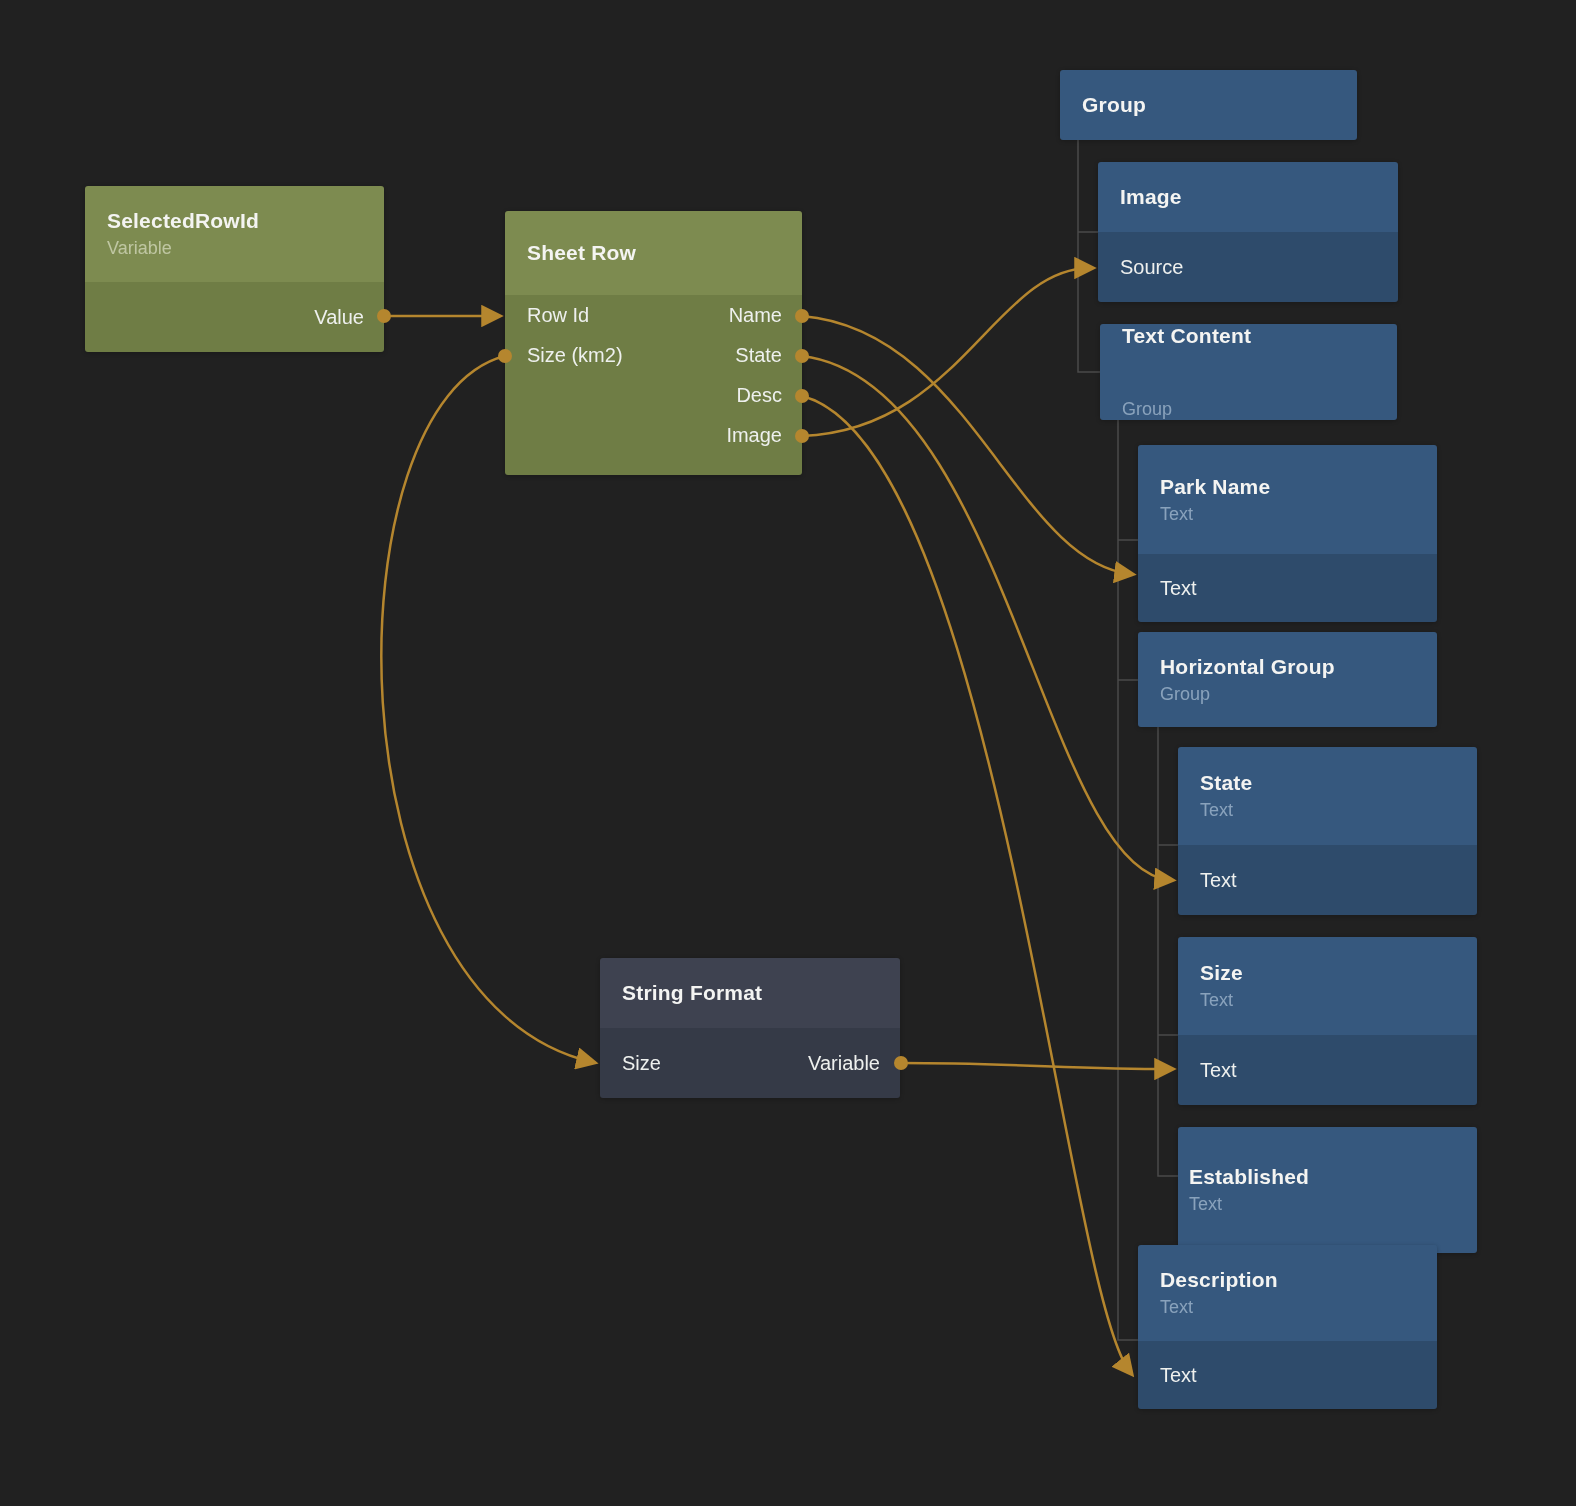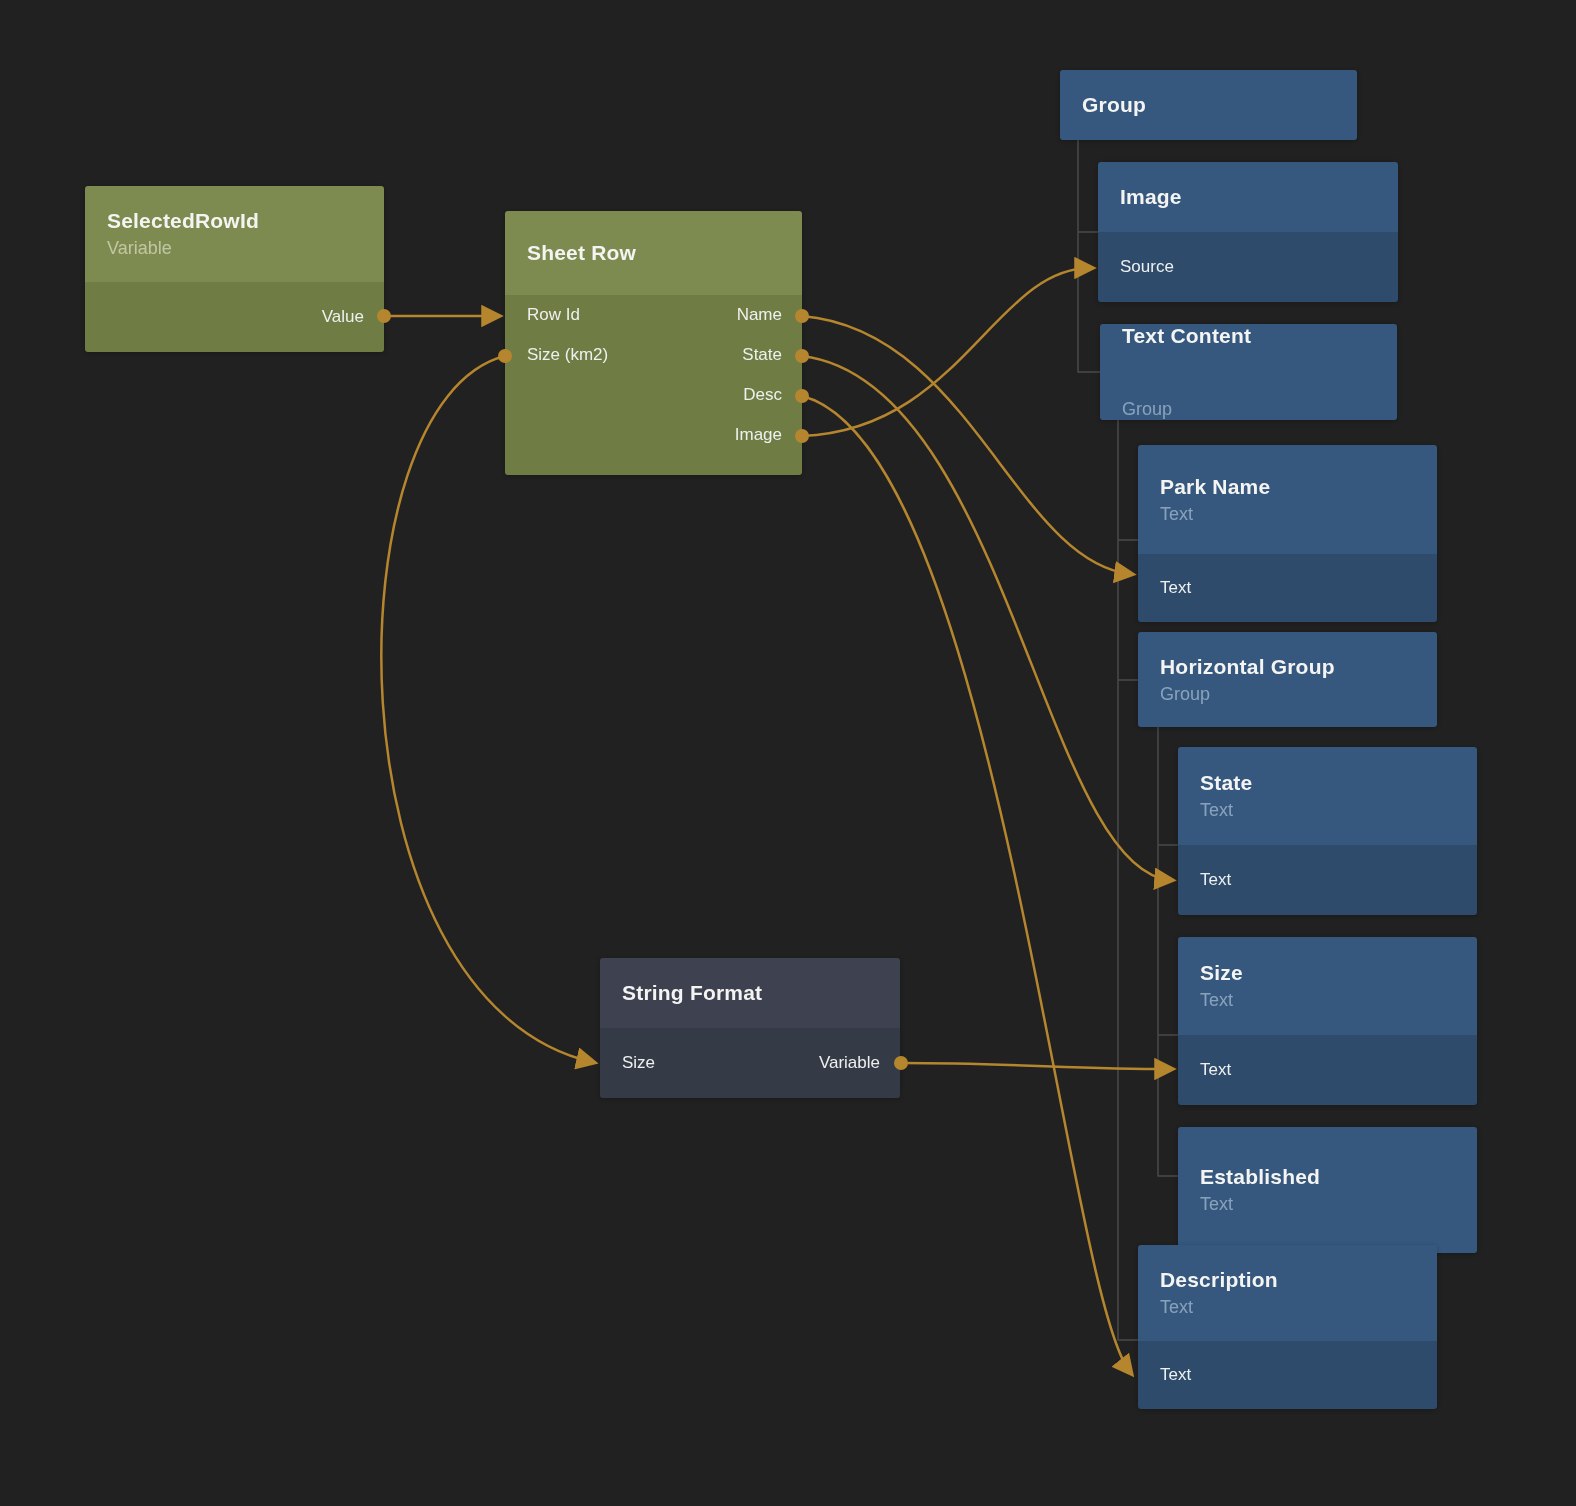--- a/index.html
+++ b/index.html
@@ -46,21 +46,21 @@
     color: #f4f4f2;
   }
   .node-subtitle {
     font-size: 18px;
     font-weight: 400;
     color: rgba(255,255,255,0.45);
     margin-top: 5px;
   }
   .node-body {
     border-radius: 0 0 3px 3px;
-    font-size: 17px;
+    font-size: 20px;
   }
   .green .node-header { background: #7d8b50; }
   .green .node-body   { background: #6f7d45; }
   .green .node-subtitle { color: rgba(245,248,230,0.55); }
   .blue .node-header  { background: #36587e; }
   .blue .node-body    { background: #2e4b6b; }
   .blue .node-subtitle { color: rgba(220,235,250,0.5); }
   .gray .node-header  { background: #3e4250; }
   .gray .node-body    { background: #353a47; }
   .port-row {
@@ -193,21 +193,21 @@
       <div class="node-subtitle">Text</div>
     </div>
     <div class="node-body">
       <div class="port-row tall">
         <span class="port-label">Text</span>
       </div>
     </div>
   </div>
 
   <div class="node blue header-only" style="left:1178px; top:1127px; width:299px;">
-    <div class="node-header" style="height:126px;">
+    <div class="node-header" style="height:126px;padding-left:11px;">
       <div class="node-title">Established</div>
       <div class="node-subtitle">Text</div>
     </div>
   </div>
 
   <div class="node blue" style="left:1138px; top:1245px; width:299px;">
     <div class="node-header" style="height:96px;">
       <div class="node-title">Description</div>
       <div class="node-subtitle">Text</div>
     </div>

